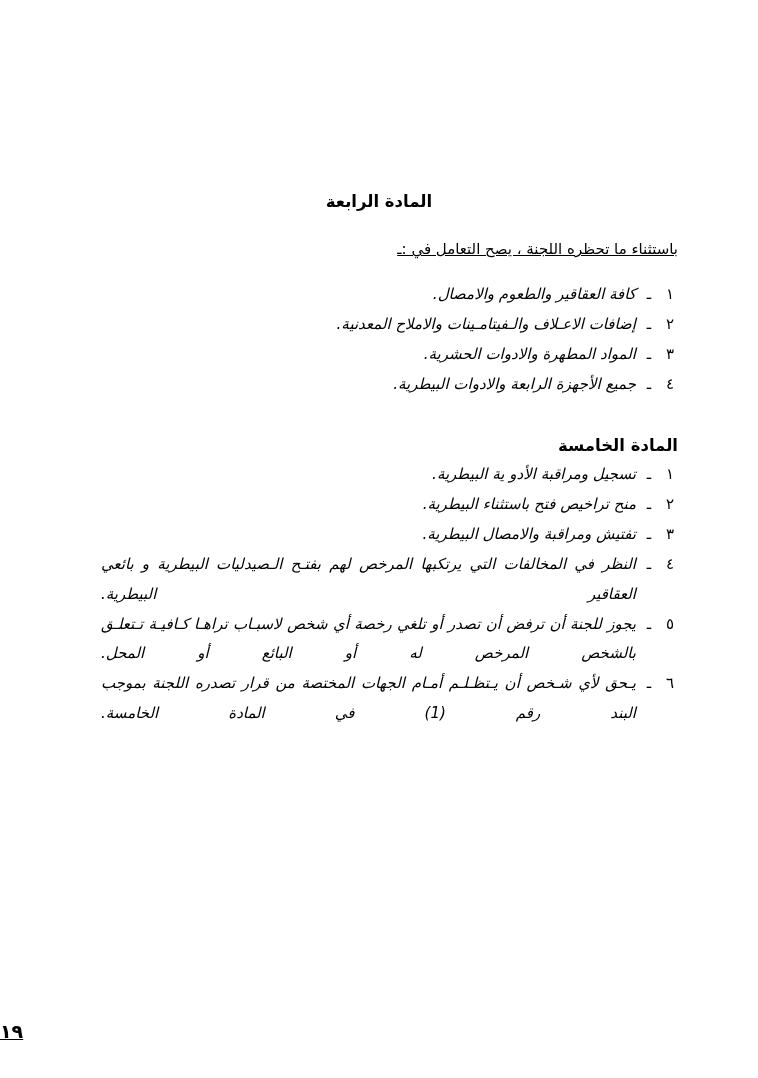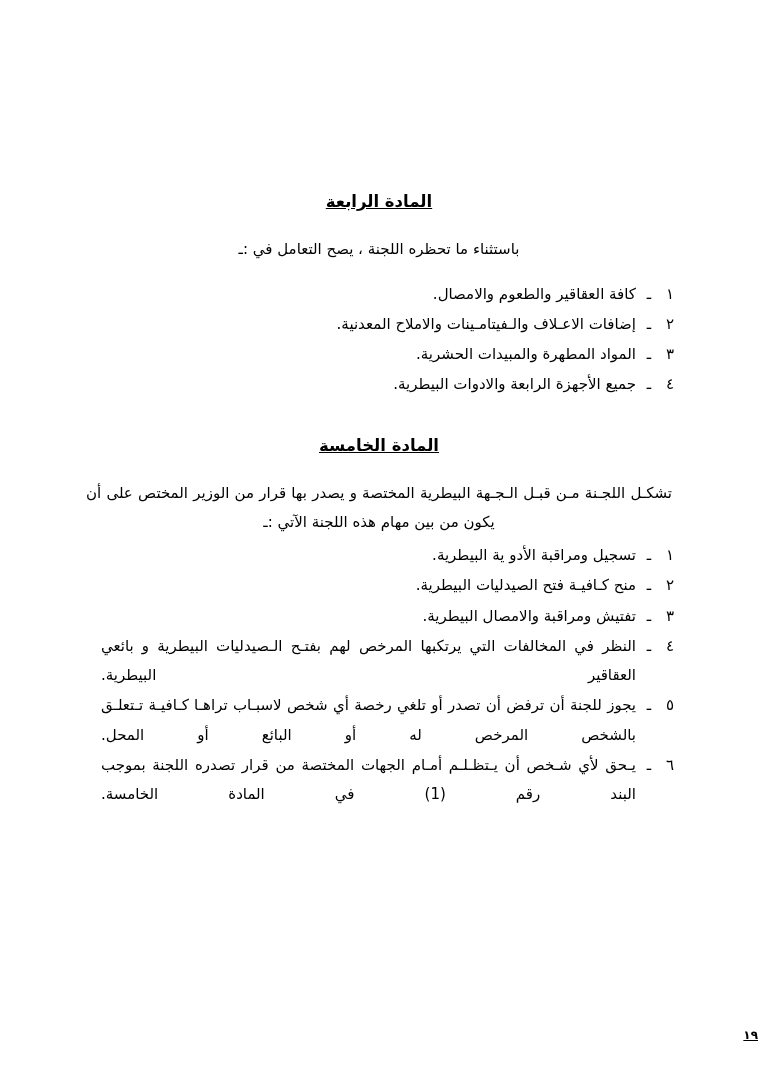--- a/index.html
+++ b/index.html
@@ -27,31 +27,32 @@
     direction: rtl;
     text-align: right;
   }
   .section-title {
     text-align: center;
     font-weight: bold;
     font-size: 16.5px;
     letter-spacing: 0px;
     margin: 0 0 22px 0;
     line-height: 1.4;
-    text-decoration: underline;
   }
   .section-title.second {
     margin-top: 34px;
-    margin-bottom: 22px;
+    margin-bottom: 3px;
+    text-align: right;
   }
   .intro {
-    text-align: center;
+    text-align: right;
     font-size: 15px;
     line-height: 1.9;
     margin: 0 0 16px 0;
+    text-decoration: underline;
   }
   .lead {
     font-size: 15px;
     line-height: 1.95;
     text-align: justify;
     text-align-last: center;
     margin: 0 0 4px 0;
     padding: 0 6px;
   }
   ul.items {
@@ -76,20 +77,21 @@
   ul.items li .dash {
     flex: 0 0 auto;
     width: 26px;
     text-align: center;
     white-space: nowrap;
   }
   ul.items li .txt {
     flex: 1 1 auto;
     text-align: justify;
     text-align-last: right;
+    font-style: italic;
   }
   
   .list-a {
     padding: 0 34px 0 58px;
   }
   .list-a li .txt {
     text-align-last: center;
   }
   .list-b {
     padding: 0 6px 0 4px;
@@ -99,22 +101,22 @@
     margin-left: 21px;
   }
   .list-b li.justified .txt {
     text-align-last: justify;
   }
   .page-number {
     position: absolute;
     bottom: 36px;
     left: 0;
     width: 100%;
-    text-align: right;
-    font-size: 12px;
+    text-align: left;
+    font-size: 19px;
     font-weight: bold;
     letter-spacing: 1px;
     text-decoration: underline;
   }
 </style>
 </head>
 <body>
 
 <div class="page">
   <div class="content">
@@ -130,43 +132,42 @@
         <span class="txt">كافة العقاقير والطعوم والامصال.</span>
       </li>
       <li>
         <span class="num">٢</span>
         <span class="dash">ـ</span>
         <span class="txt">إضافات الاعـلاف والـفيتامـينات والاملاح المعدنية.</span>
       </li>
       <li>
         <span class="num">٣</span>
         <span class="dash">ـ</span>
-        <span class="txt">المواد المطهرة والمبيدات الحشرية.</span>
+        <span class="txt">المواد المطهرة والادوات الحشرية.</span>
       </li>
       <li>
         <span class="num">٤</span>
         <span class="dash">ـ</span>
         <span class="txt">جميع الأجهزة الرابعة والادوات البيطرية.</span>
       </li>
     </ul>
 
     <h2 class="section-title second">المادة الخامسة</h2>
 
-    <p class="lead">تشكـل اللجـنة مـن قبـل الـجـهة البيطرية المختصة و يصدر بها قرار من الوزير المختص على أن يكون من بين مهام هذه اللجنة الآتي :ـ</p>
 
     <ul class="items list-b">
       <li>
         <span class="num">١</span>
         <span class="dash">ـ</span>
         <span class="txt">تسجيل ومراقبة الأدو ية البيطرية.</span>
       </li>
       <li>
         <span class="num">٢</span>
         <span class="dash">ـ</span>
-        <span class="txt">منح كـافيـة فتح الصيدليات البيطرية.</span>
+        <span class="txt">منح تراخيص فتح باستثناء البيطرية.</span>
       </li>
       <li>
         <span class="num">٣</span>
         <span class="dash">ـ</span>
         <span class="txt">تفتيش ومراقبة والامصال البيطرية.</span>
       </li>
       <li class="justified">
         <span class="num">٤</span>
         <span class="dash">ـ</span>
         <span class="txt">النظر في المخالفات التي يرتكبها المرخص لهم بفتـح الـصيدليات البيطرية و بائعي العقاقير البيطرية.</span>

